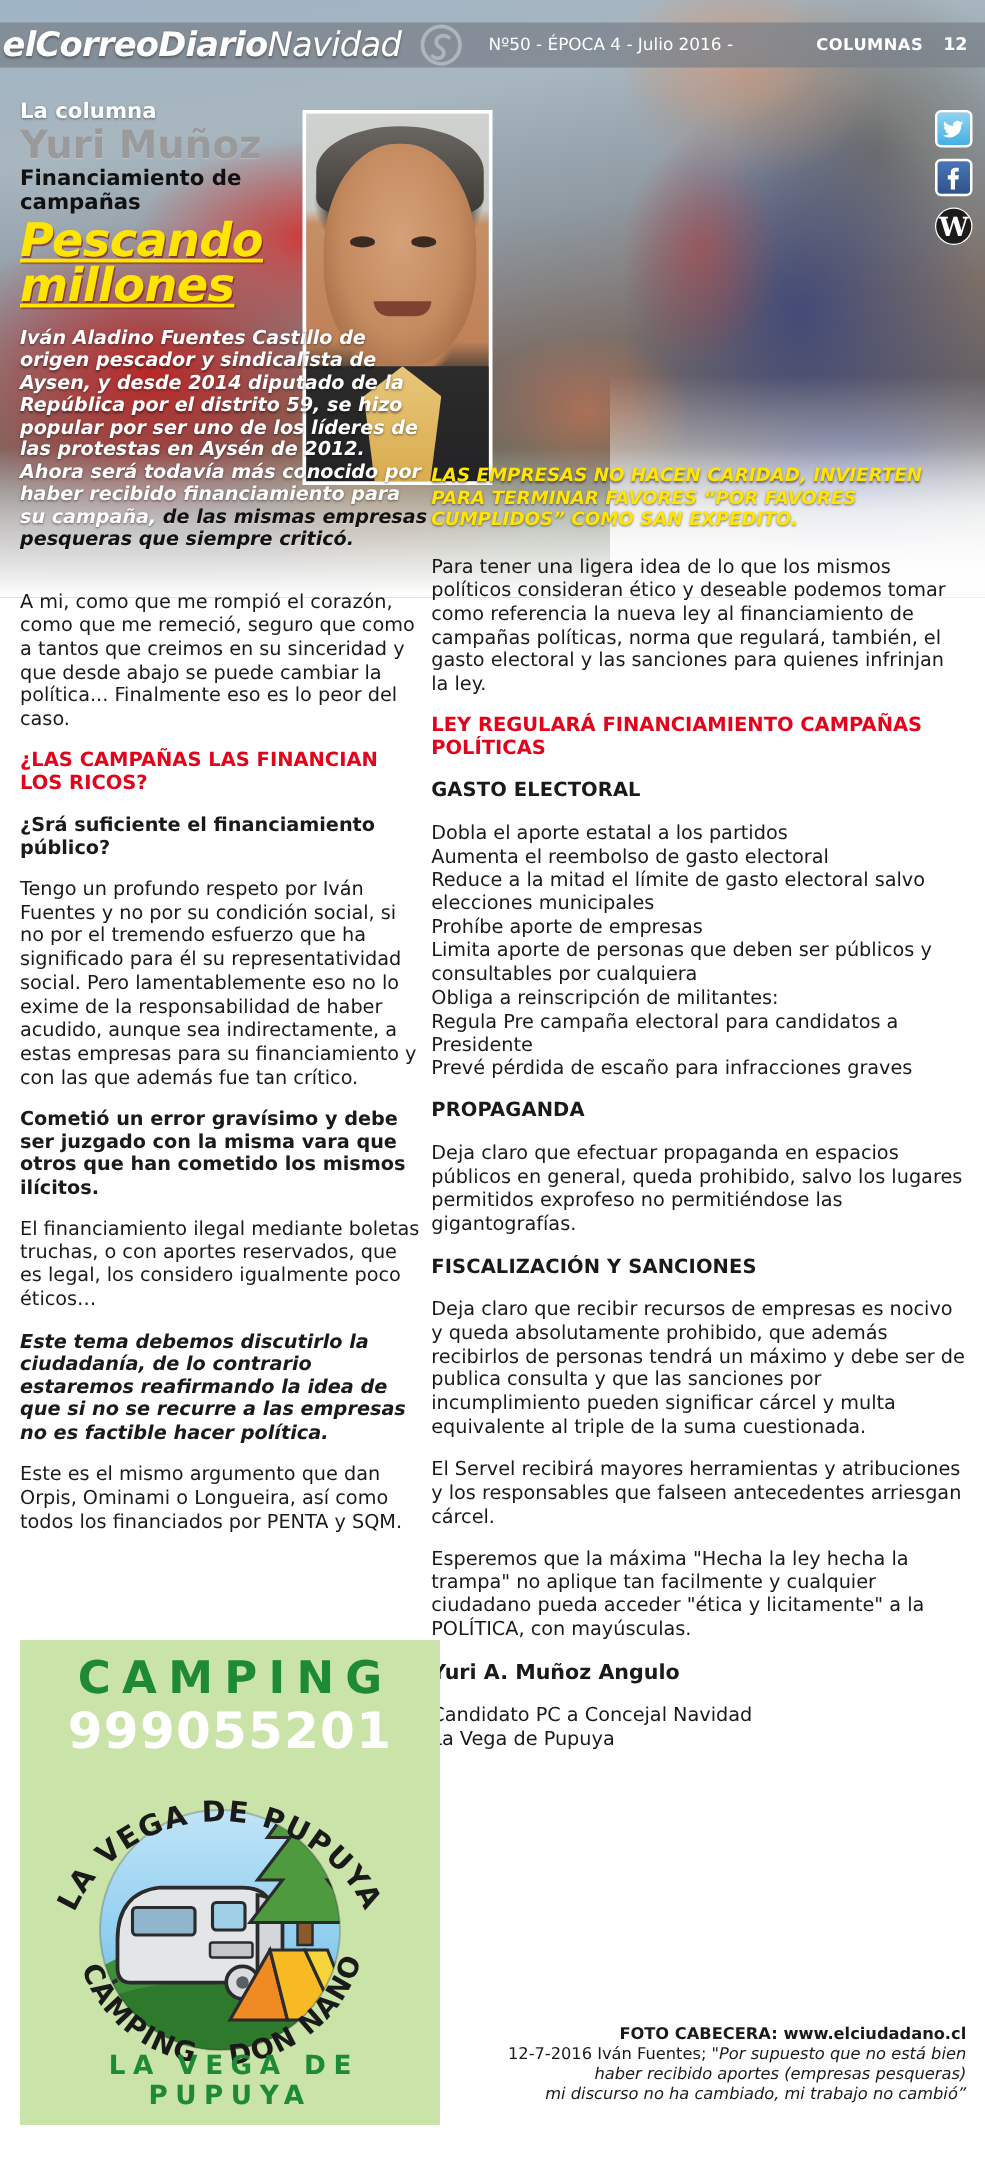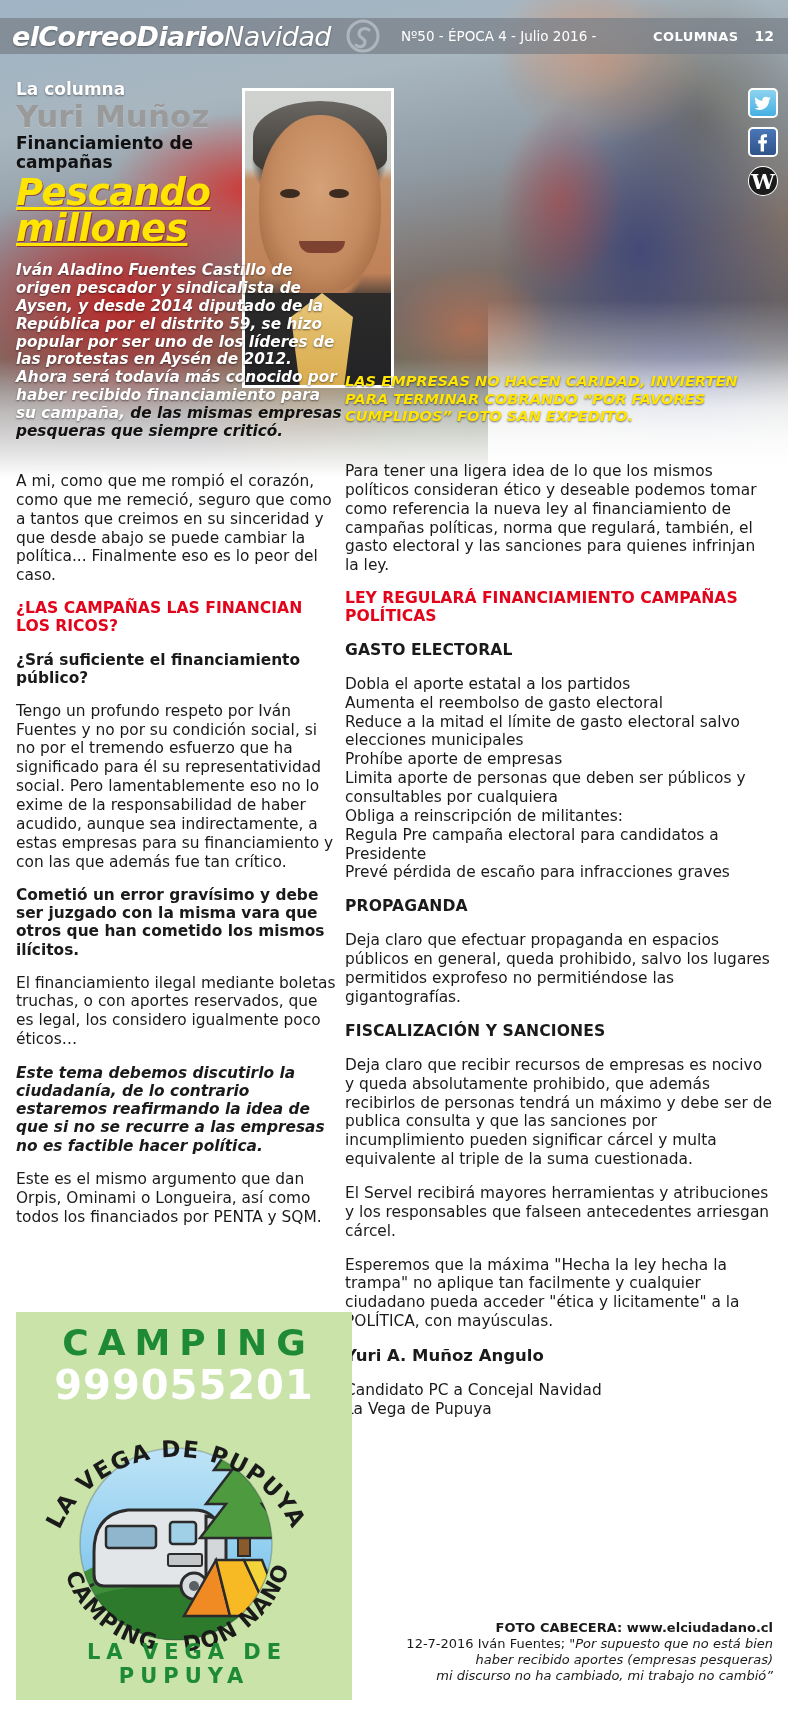--- a/index.html
+++ b/index.html
@@ -64,21 +64,21 @@
     align-items: center;
   }
   .masthead-bar {
     position: absolute; left: 0; top: 0;
     width: 788px; height: 36px;
     background: rgba(120,128,136,0.72);
   }
   .brand {
     position: relative;
     z-index: 3;
-    padding-left: 12px;
+    padding-left: 2px;
     font-size: 27px;
     font-weight: 700;
     font-style: italic;
     color: #ffffff;
     letter-spacing: -0.6px;
     white-space: nowrap;
     text-shadow: 0 1px 2px rgba(0,0,0,.35);
   }
   .brand .light { font-weight: 400; }
   .logo-mark {
@@ -202,21 +202,21 @@
   }
 
   
   .col {
     position: absolute;
     font-size: 15.4px;
     line-height: 1.225;
     color: #1a1a1a;
   }
   .col.left  { left: 16px;  top: 472px; width: 322px; }
-  .col.right { left: 345px; top: 462px; width: 428px; }
+  .col.right { left: 345px; top: 444px; width: 428px; }
 
   .col p { margin: 0 0 15px 0; }
   .col p.tight { margin-bottom: 0; }
   .col p.red {
     color: #e2041b; font-weight: 700; line-height: 1.14;
     font-size: 15.6px;
   }
   .col p.bold { font-weight: 700; line-height: 1.17; }
   .col p.bolditalic { font-weight: 700; font-style: italic; line-height: 1.18; }
   .col p.heading {
@@ -328,21 +328,21 @@
     <div class="face"></div>
     <div class="eye l"></div>
     <div class="eye r"></div>
     <div class="mouth"></div>
     <div class="shirt"></div>
     <div class="collar"></div>
   </div>
 
   <div class="lead"><span>Iván Aladino Fuentes Castillo de origen pescador y sindicalista de Aysen, y desde 2014 diputado de la República por el distrito 59, se hizo popular por ser uno de los líderes de las protestas en Aysén de 2012.  Ahora será todavía más conocido por haber recibido financiamiento para su campaña,</span><span class="dark"> de las mismas empresas pesqueras que siempre criticó.</span></div>
 
-  <div class="pullquote">LAS EMPRESAS NO HACEN CARIDAD, INVIERTEN PARA TERMINAR COBRANDO “POR FAVORES CUMPLIDOS” FOTO SAN EXPEDITO.</div>
+  <div class="pullquote">LAS EMPRESAS NO HACEN CARIDAD, INVIERTEN PARA TERMINAR FAVORES “POR FAVORES CUMPLIDOS” COMO SAN EXPEDITO.</div>
 
   <div class="col left">
     <p>A mi, como que me rompió el corazón, como que me remeció, seguro que como a tantos que creimos en su sinceridad y que desde abajo se puede cambiar la política... Finalmente eso es lo peor del caso.</p>
     <p class="red">¿LAS CAMPAÑAS LAS FINANCIAN LOS RICOS?</p>
     <p class="bold">¿Srá suficiente el financiamiento público?</p>
     <p>Tengo un profundo respeto por Iván Fuentes y no por su condición social, si no por el tremendo esfuerzo que ha significado para él su representatividad social. Pero lamentablemente eso no lo exime de la responsabilidad de haber acudido, aunque sea indirectamente, a estas empresas para su financiamiento y con las que además fue tan crítico.</p>
     <p class="bold">Cometió un error gravísimo y debe ser juzgado con la misma vara que otros que han cometido los mismos ilícitos.</p>
     <p>El financiamiento ilegal mediante boletas truchas, o con aportes reservados, que es legal, los considero igualmente poco éticos…</p>
     <p class="bolditalic">Este tema debemos discutirlo la ciudadanía, de lo contrario estaremos reafirmando la idea de que si no se recurre a las empresas no es factible hacer política.</p>
     <p>Este es el mismo argumento que dan Orpis, Ominami o Longueira, así como todos los financiados por PENTA y SQM.</p>

